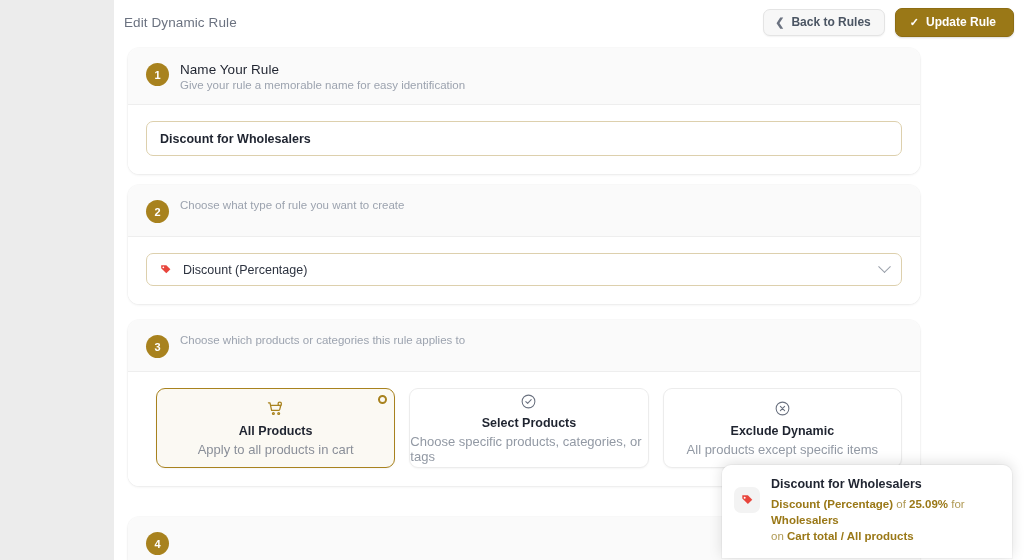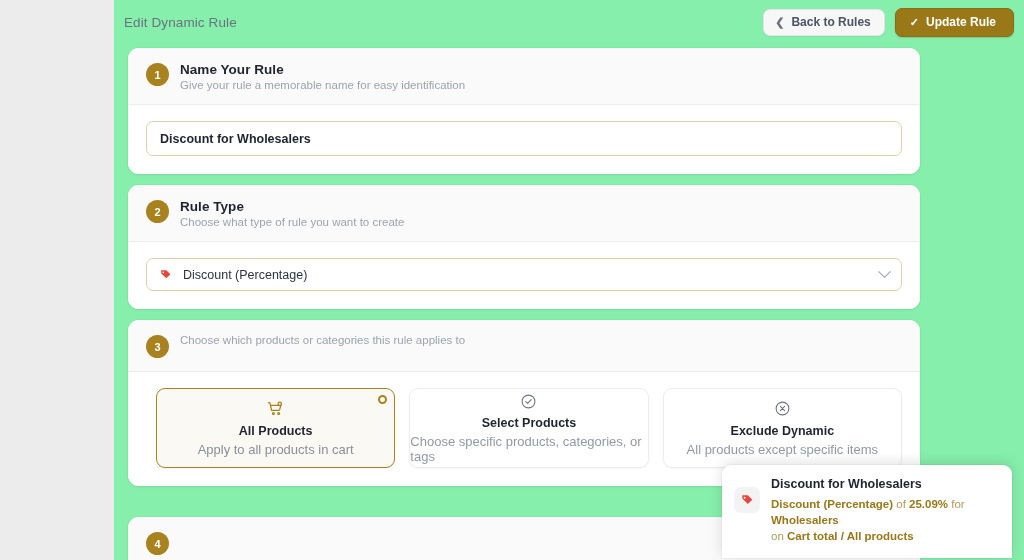--- a/index.html
+++ b/index.html
@@ -12,21 +12,21 @@
   }
   .page {
     position: relative;
     width: 1024px; height: 560px;
     background: #ececec;
   }
   .content-area {
     position: absolute;
     left: 114px; top: 0;
     width: 910px; height: 560px;
-    background: #86efac;
+    background: #ffffff;
     overflow: hidden;
   }
 
   
   .topbar {
     position: absolute;
     left: 0; top: 0;
     width: 910px; height: 44px;
     display: flex; align-items: center;
     padding: 0 10px 0 10px;
@@ -86,21 +86,21 @@
     width: 23px; height: 23px;
     border-radius: 50%;
     background: #a8821e;
     color: #fff;
     font-size: 11px; font-weight: bold;
     display: flex; align-items: center; justify-content: center;
     margin-top: 1px;
   }
   .card-titles { display: flex; flex-direction: column; gap: 2px; }
   .card-title {
-    font-size: 13.5px; font-weight: bold; color: #1f2430; letter-spacing: .05px;
+    font-size: 13.5px; font-weight: normal; color: #1f2430; letter-spacing: .05px;
   }
   .card-sub { font-size: 11.5px; color: #9ca3af; }
   .card-body { padding: 16px 18px 18px 18px; background: #fff; }
 
   
   .text-input {
     width: 100%; height: 35px;
     border: 1px solid #ddd0ad;
     border-radius: 7px;
     padding: 0 13px;
@@ -221,21 +221,20 @@
       </div>
       <div class="card-body">
         <input class="text-input" type="text" value="Discount for Wholesalers" style="">
       </div>
     </div>
 
     <div class="card" style="top:185px;">
       <div class="card-header">
         <div class="step-badge">2</div>
         <div class="card-titles">
-          <div class="card-title">Rule Type</div>
           <div class="card-sub">Choose what type of rule you want to create</div>
         </div>
       </div>
       <div class="card-body">
         <div class="select-wrap">
           <span>
             <svg class="tag-icon" viewBox="0 0 24 24" fill="none">
               <path d="M4 4h9.5L21 11.5 13.5 19 4 9.5V4z" fill="#E8453C"></path>
               <circle cx="8" cy="8" r="1.6" fill="#ffffff"></circle>
             </svg>

